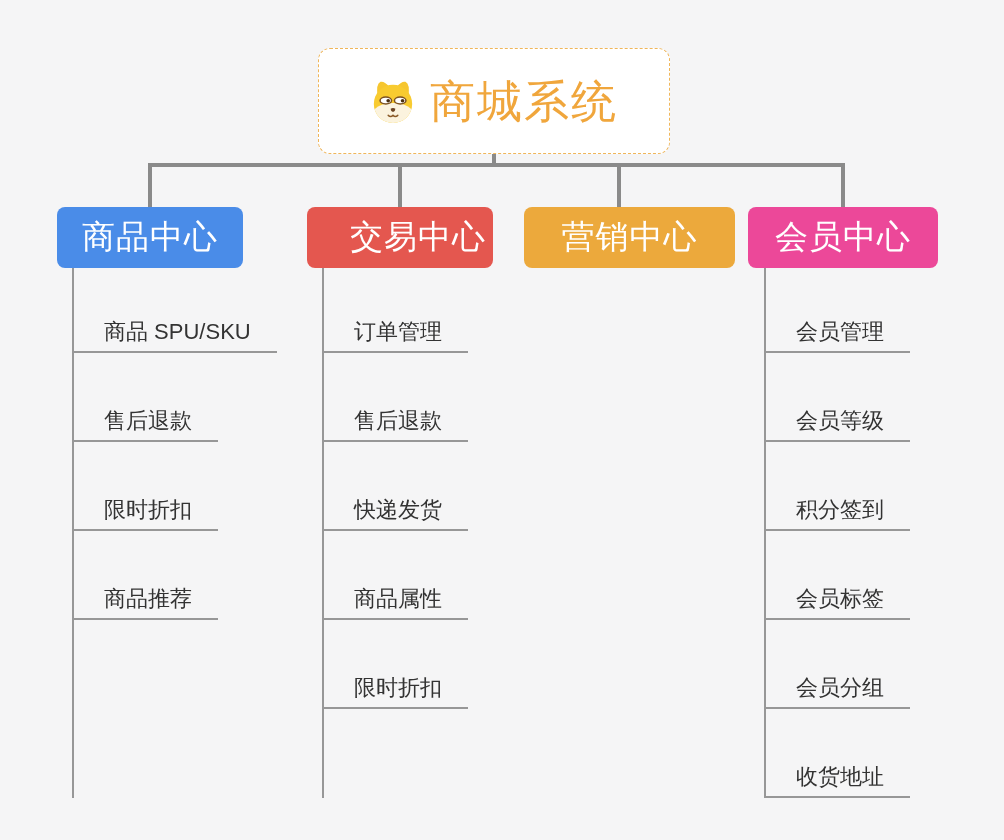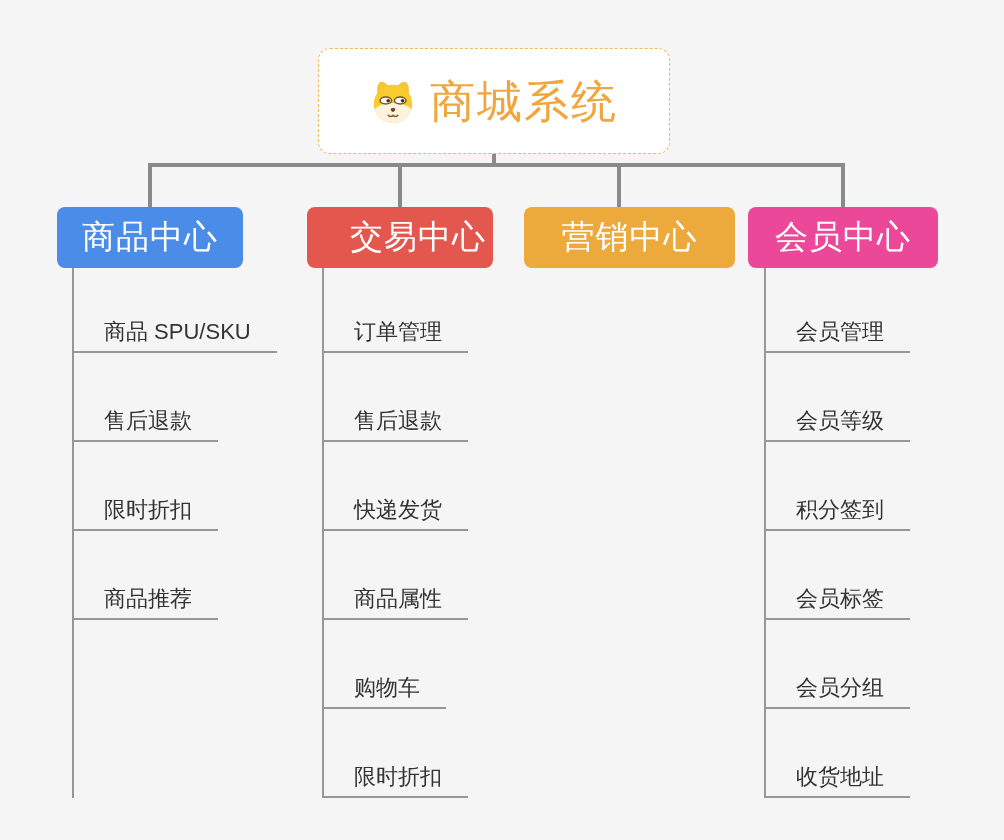--- a/index.html
+++ b/index.html
@@ -147,23 +147,20 @@
     <div class="child-item">
         <span>售后退款</span>
       </div>
     <div class="child-item">
         <span>快递发货</span>
       </div>
     <div class="child-item">
         <span>商品属性</span>
       </div>
     <div class="child-item">
-        <span>购物车</span>
-      </div>
-    <div class="child-item">
         <span>限时折扣</span>
       </div>
   </div>
 
 
   <div class="child-column child-column-4">
     <div class="child-item">
         <span>会员管理</span>
       </div>
     <div class="child-item">

